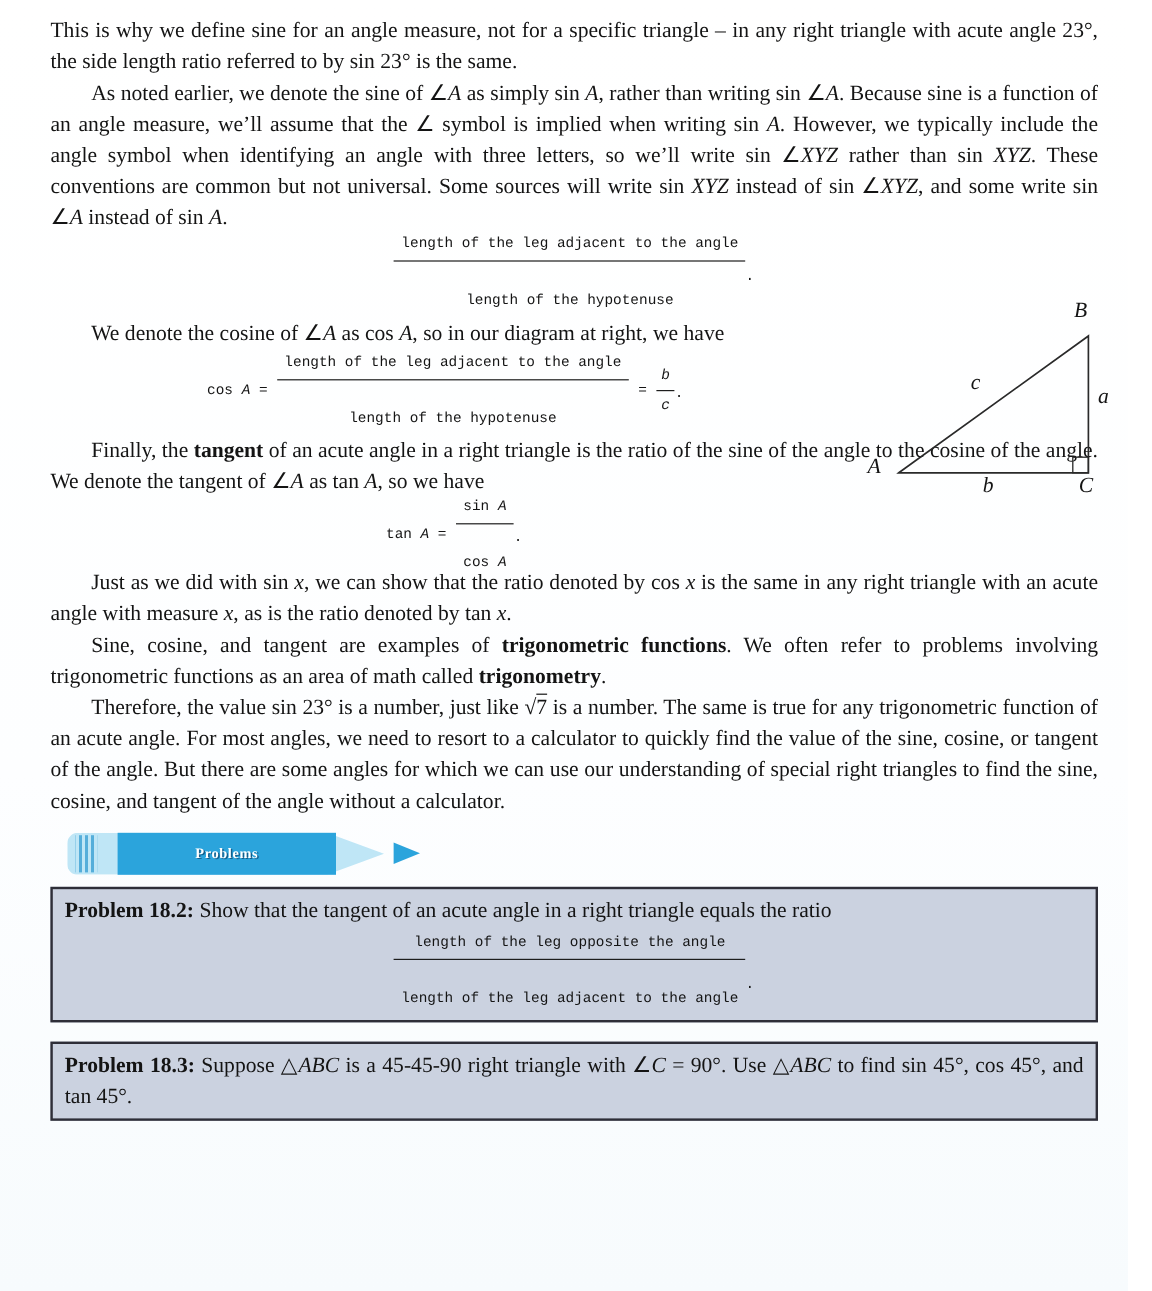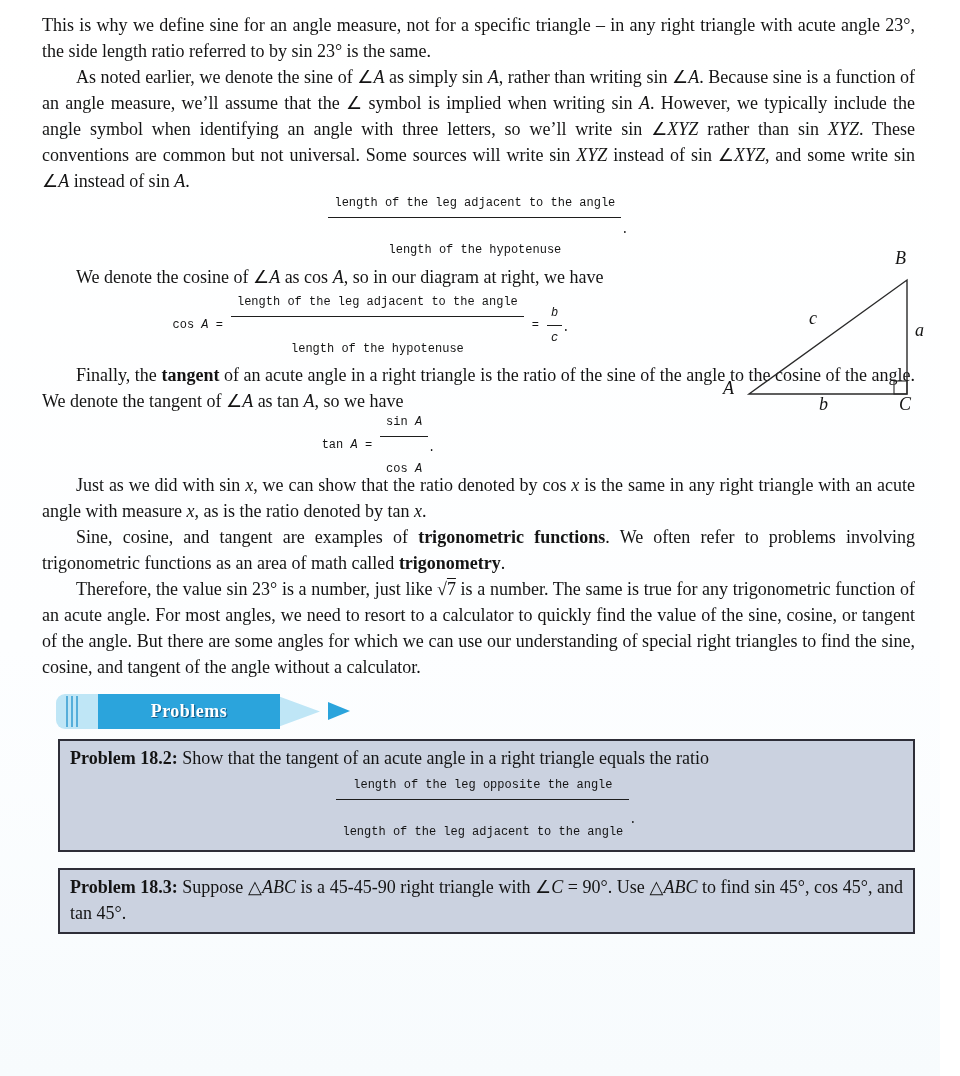--- a/index.html
+++ b/index.html
@@ -60,39 +60,39 @@
     clip-path:polygon(0 0,82% 0,100% 50%,82% 100%,0 100%);
   }
   .pencil-stripes{
     position:absolute;left:7px;top:2px;width:18px;height:31px;
     background:repeating-linear-gradient(90deg,transparent 0 3px,#55aeda 3px 5px);
   }
   .pencil-band{
     position:absolute;left:42px;top:0;width:182px;height:35px;
     background:#2ba4dc;
     display:flex;align-items:center;justify-content:center;
-    color:#ffffff;font-weight:bold;font-size:18px;
+    color:#ffffff;font-weight:bold;font-size:12px;
     font-family:"Liberation Serif", serif;
     letter-spacing:0.5px;
     text-shadow:1.2px 1.2px 0 #145f8d;
   }
   .pencil-arrow{
     position:absolute;left:272px;top:8px;width:0;height:0;
     border-left:22px solid #2ba4dc;
     border-top:9px solid transparent;
     border-bottom:9px solid transparent;
   }
 
   
   .problem-box{
     box-sizing:border-box;
     border:2px solid #2e2e38;
     background:#cbd2e0;
     padding:4px 10px 6px;
-    font-size:18px;line-height:26px;margin-left:16px;
+    font-size:18px;line-height:26px;
   }
   .problem-box .disp{margin-top:2px;}
   .box-182{margin-top:10px;}
   .box-183{margin-top:16px;}
 
   .mt-p2{margin-top:12px;}
   .mt-p3{margin-top:10px;}
   .mt-frac1{margin-top:4px;height:56px;}
   .mt-sect{margin-top:10px;}
   .mt-eqcos{margin:8px 215px 10px 0;height:54px;}

